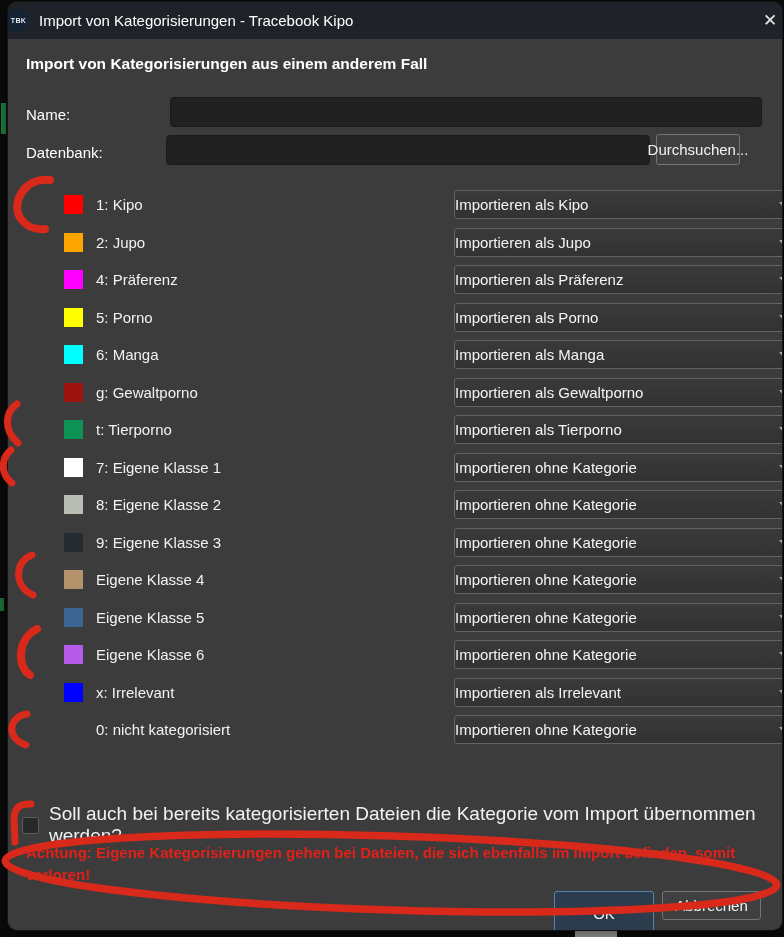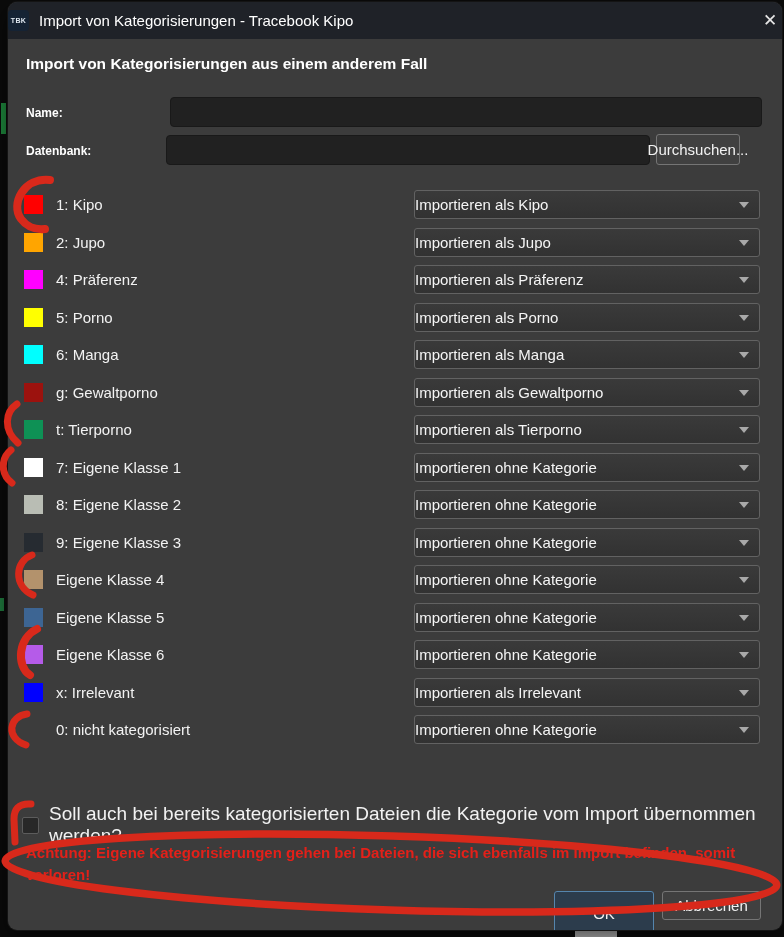--- a/index.html
+++ b/index.html
@@ -30,33 +30,33 @@
   }
   .win-title{color:#ffffff;font-size:15px;margin-left:10px;font-weight:400;}
   .close-btn{
     margin-left:auto;color:#e6e6e6;font-size:17px;line-height:17px;
     width:24px;text-align:center;cursor:default;font-weight:300;
   }
   .header-title{
     position:absolute;left:18px;top:53px;
     color:#ffffff;font-size:15.5px;font-weight:bold;
   }
-  .field-label{color:#ffffff;font-size:12px;font-weight:bold;position:absolute;left:18px;}
+  .field-label{color:#ffffff;font-size:15px;font-weight:normal;position:absolute;left:18px;}
   .txt-input{
     position:absolute;height:30px;background:#212121;border:1px solid #191919;
     border-radius:4px;box-sizing:border-box;color:#e8e8e8;font-size:15px;
     padding:0 8px;outline:none;font-family:inherit;
   }
   .btn{
     position:absolute;height:31px;border-radius:3px;box-sizing:border-box;
     background:#404040;border:1px solid #757575;color:#f2f2f2;
     font-size:15px;display:flex;align-items:center;justify-content:center;
     font-family:inherit;
   }
-  .rows{position:absolute;left:0;top:184px;right:0;}
+  .rows{position:absolute;left:0;top:184px;right:0;padding-left:40px;}
   .cat-row{position:relative;height:37.5px;display:flex;align-items:center;}
   .swatch{width:19px;height:19px;margin-left:16px;flex:0 0 auto;}
   .cat-label{margin-left:13px;color:#f2f2f2;font-size:15px;}
   .dropdown{
     position:absolute;left:406px;top:4px;width:346px;height:29px;
     background:linear-gradient(#3a3a3a,#323232);
     border:1px solid #626262;border-radius:3px;box-sizing:border-box;
     display:flex;align-items:center;
   }
   .dd-text{color:#f5f5f5;font-size:15px;white-space:nowrap;}

